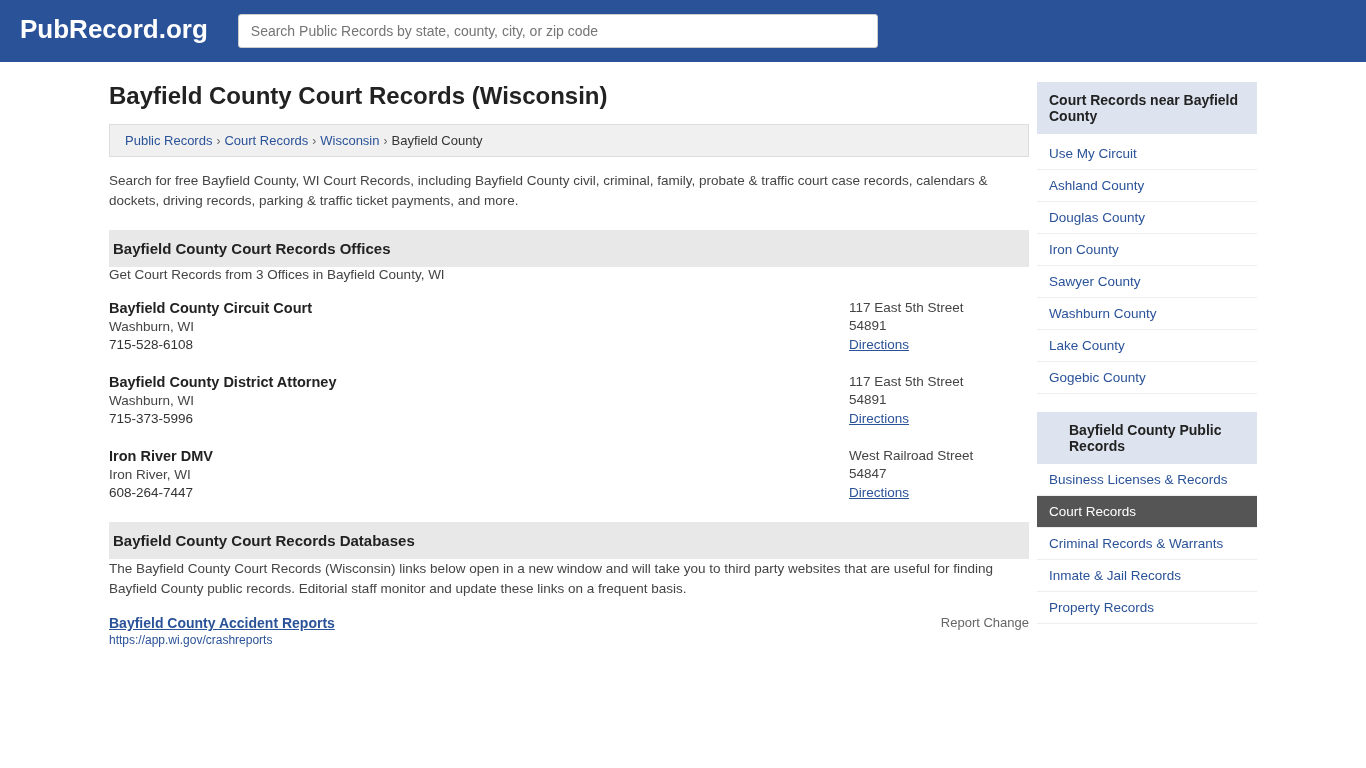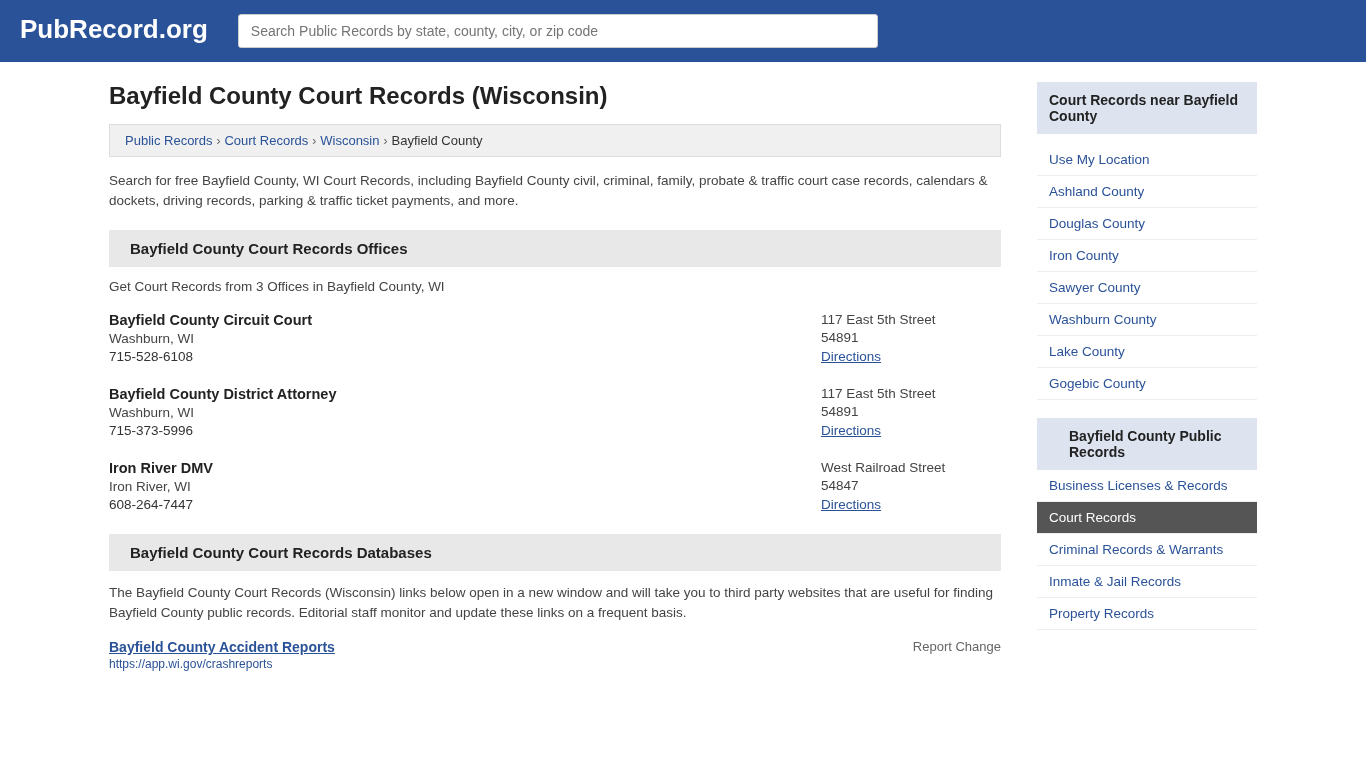--- a/index.html
+++ b/index.html
@@ -29,21 +29,21 @@
       outline: none;
       color: #999;
     }
 
     
     #main-layout {
       display: flex;
       max-width: 1180px;
       margin: 0 auto;
       padding: 20px 16px;
-      gap: 36px;
+      gap: 8px;
     }
 
     
     #content {
       flex: 1;
       min-width: 0;
     }
 
     #page-title {
       font-size: 24px;
@@ -82,25 +82,24 @@
       font-size: 13.5px;
       color: #444;
       line-height: 1.5;
       margin-bottom: 18px;
     }
 
     
     .section-header {
       background: #e8e8e8;
       border-left: none;
-      padding: 10px 21px;
+      padding: 10px 4px;
       font-size: 15px;
       font-weight: bold;
       color: #222;
-      margin-bottom: 12px;
     }
 
     
     .offices-count {
       font-size: 13.5px;
       color: #444;
       margin-bottom: 18px;
     }
 
     .office-entry {
@@ -186,21 +185,21 @@
       width: 220px;
       flex-shrink: 0;
     }
 
     .sidebar-section-header {
       background: #dde4ef;
       padding: 10px 12px;
       font-size: 14px;
       font-weight: bold;
       color: #222;
-      margin-bottom: 10px;
+      margin-bottom: 4px;
     }
 
     .sidebar-list {
       list-style: none;
       margin-bottom: 18px;
     }
     .sidebar-list li {
       border-bottom: 1px solid #eee;
     }
     .sidebar-list li a {
@@ -298,21 +297,21 @@
       </div>
       <span class="report-change">Report Change</span>
     </div>
 
   </div>
 
   <div id="sidebar">
     <div class="sidebar-section-header">Court Records near Bayfield County</div>
     <ul class="sidebar-list">
       <li>
-          <a>Use My Location</a>
+          <a>Use My Circuit</a>
         </li>
       <li>
           <a>Ashland County</a>
         </li>
       <li>
           <a>Douglas County</a>
         </li>
       <li>
           <a>Iron County</a>
         </li>

